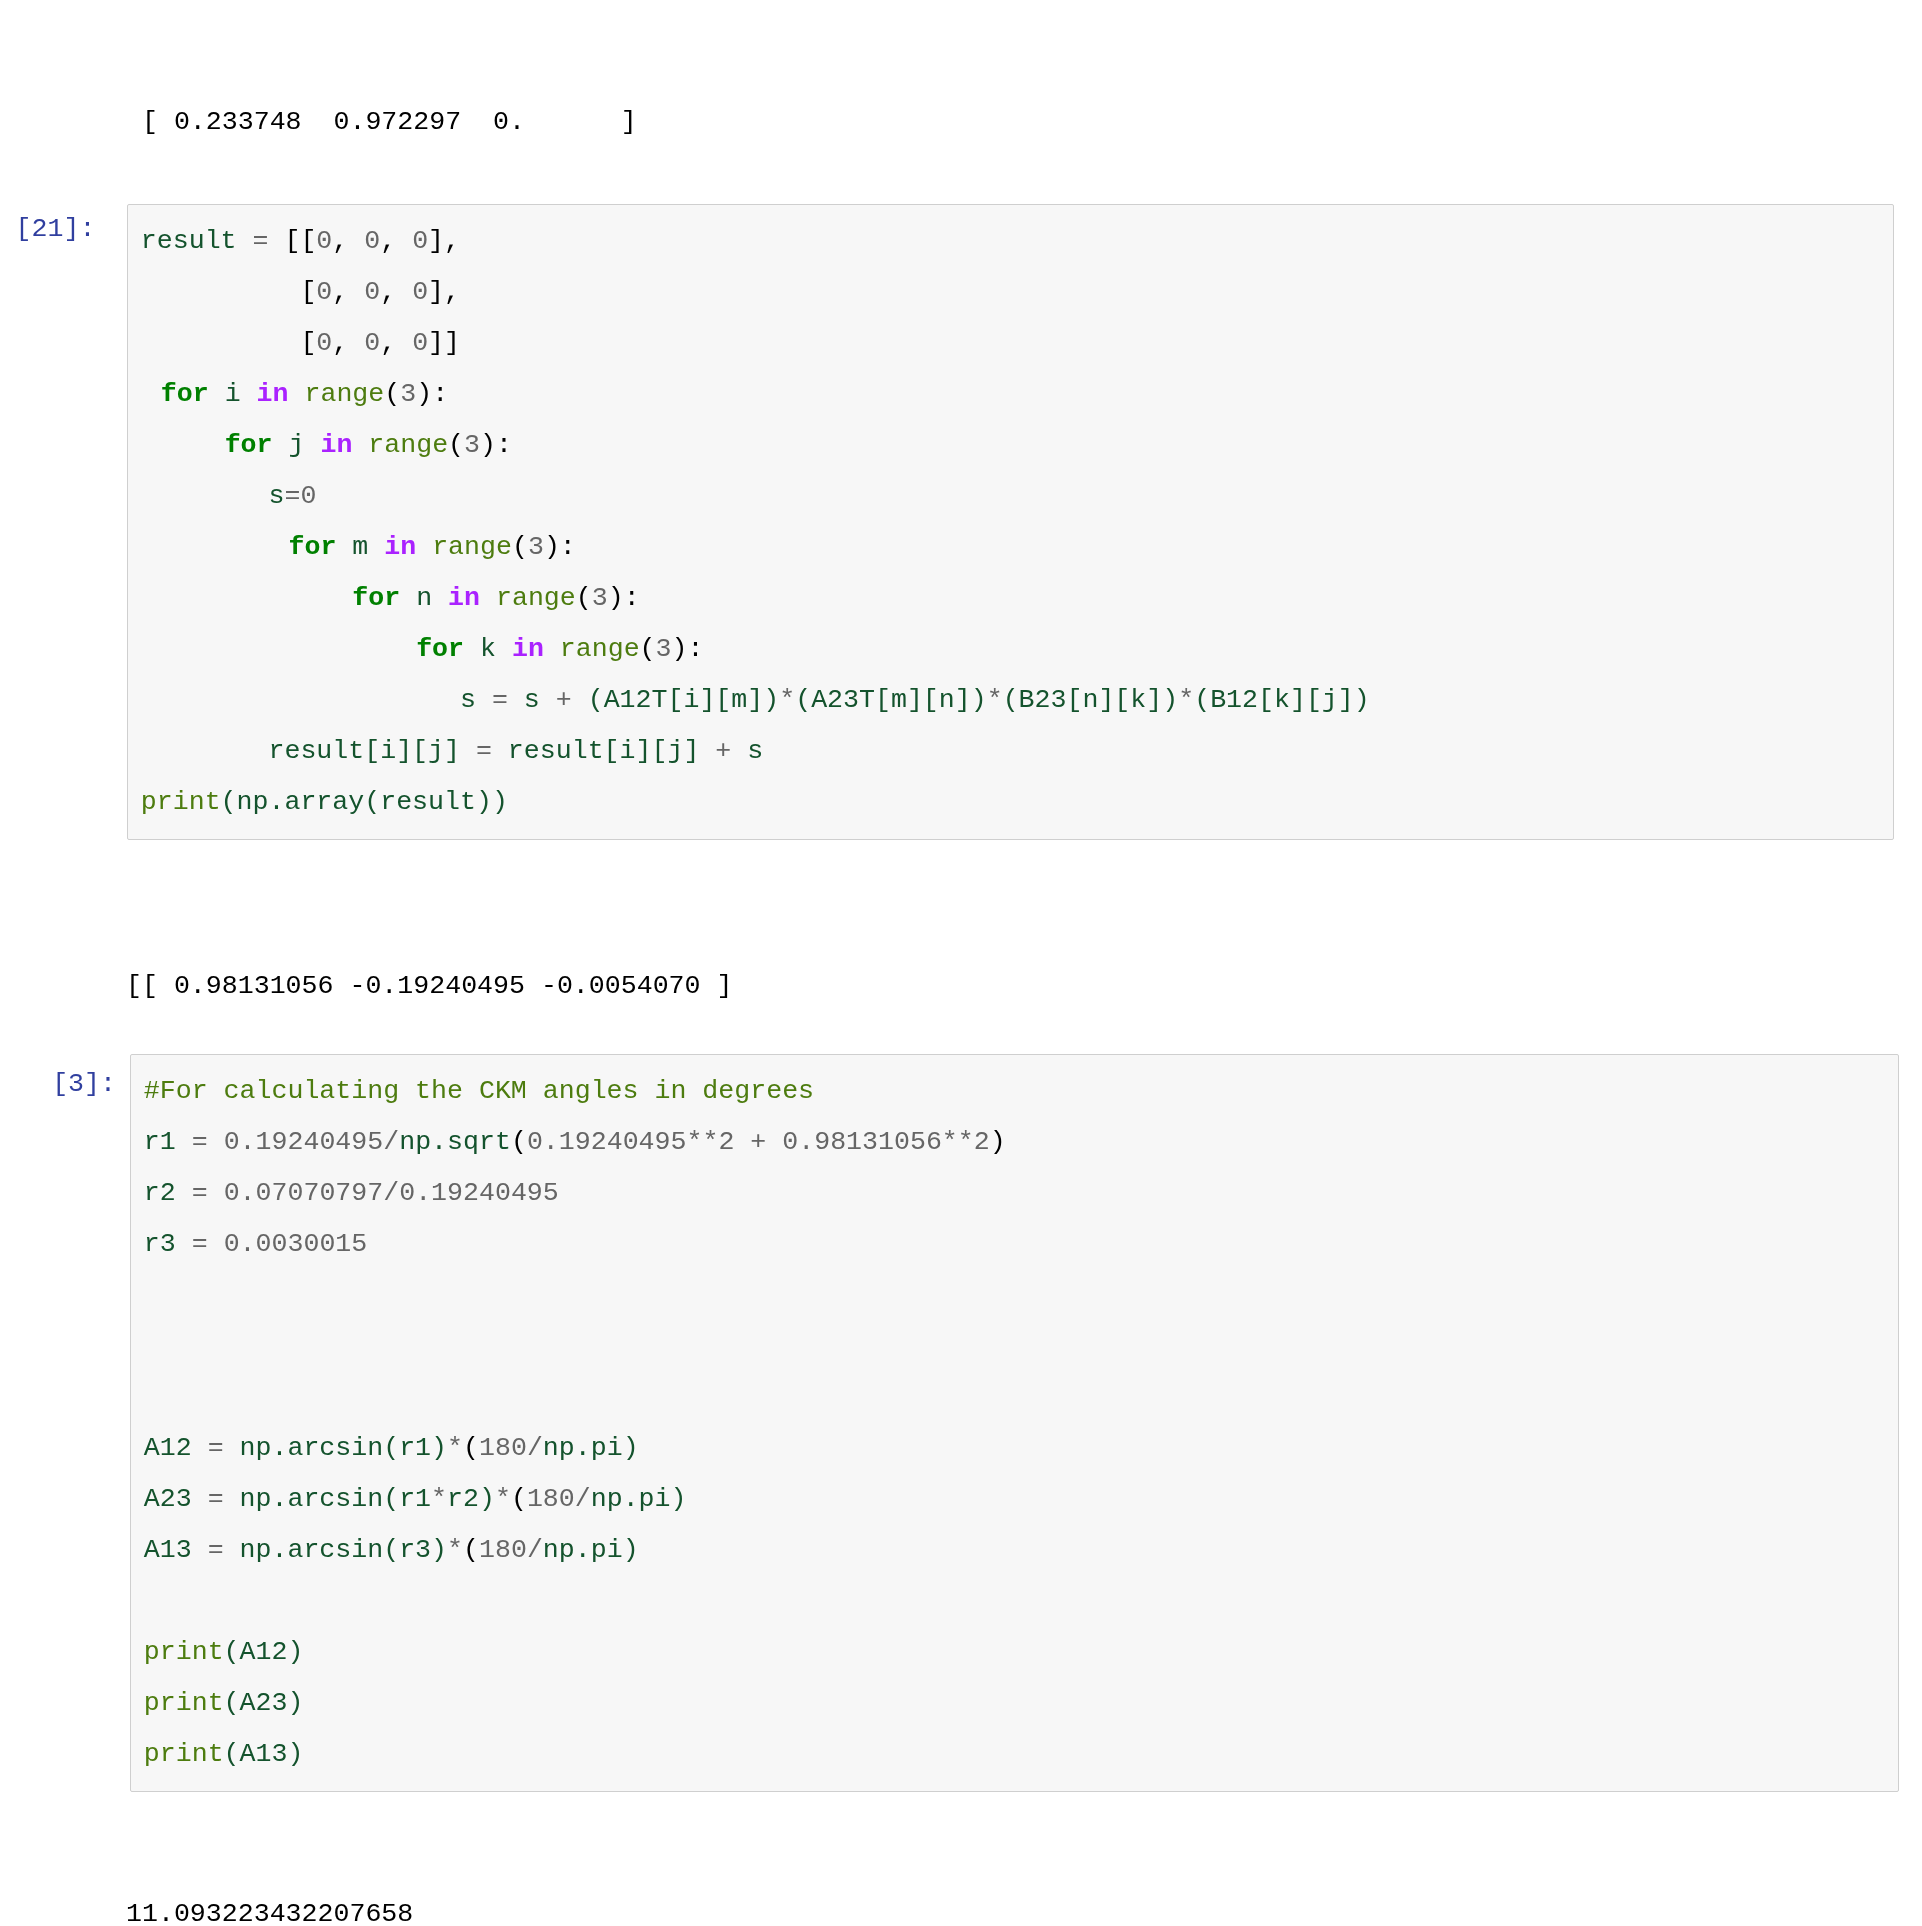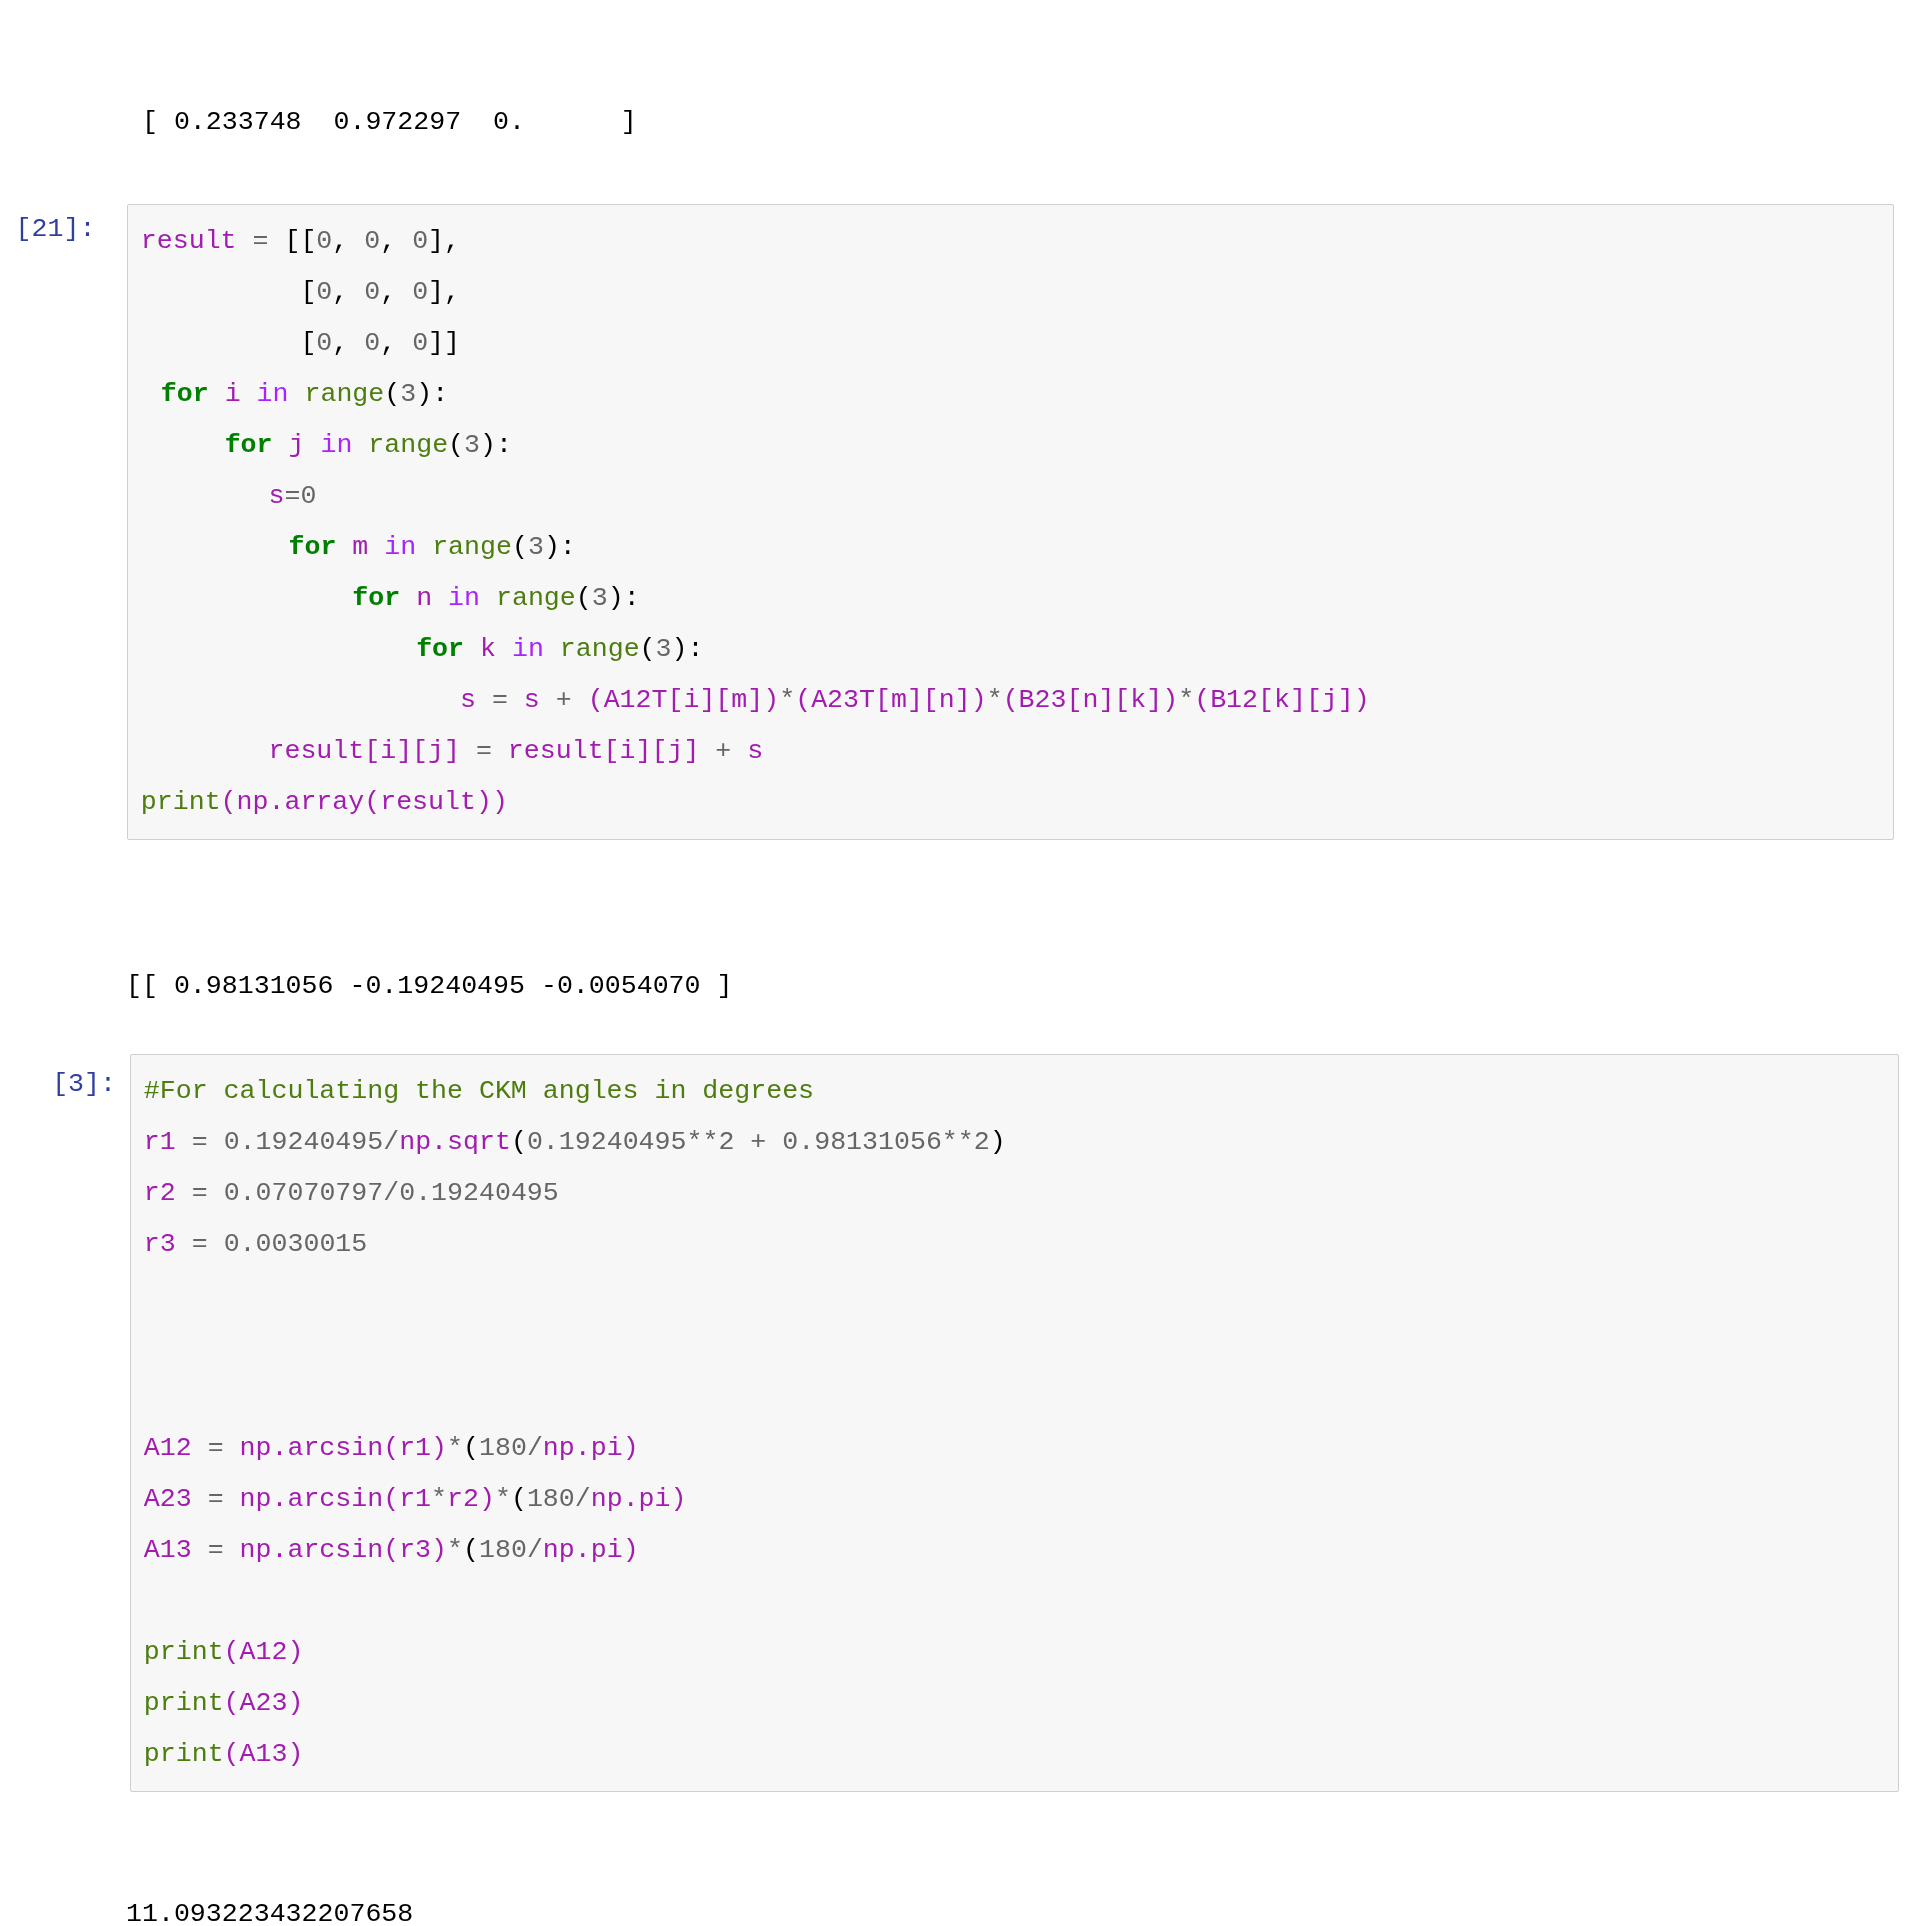--- a/index.html
+++ b/index.html
@@ -56,26 +56,26 @@
     font-family: "Liberation Mono", "DejaVu Sans Mono", monospace;
     font-size: 26.6px;
     line-height: 51px;
     color: #303f9f;
     white-space: pre;
     text-align: right;
   }
 
   
   .tok-k   { color: #008000; font-weight: bold; margin-left: 20px; }   
-  .tok-ow  { color: #aa22ff; font-weight: normal; }   
+  .tok-ow  { color: #aa22ff; font-weight: bold; }   
   .tok-nb  { color: #4d7c0f; }                      
   .tok-m   { color: #666666; }                      
   .tok-o   { color: #666666; }                      
   .tok-c   { color: #4d7c0f; }  
-  .tok-n   { color: #a21caf; }                      
+  .tok-n   { color: #14532d; }                      
   .tok-p   { color: #000000; }                      
 </style>
 </head>
 <body>
 
 <div class="notebook">
 
   <div class="output-block" style="left:126px; top:-4.9px;">
     <div class="out-line"> [ 0.233748  0.972297  0.      ]</div>
     <div class="out-line"> [ 0.         0.         1.      ]]</div>

